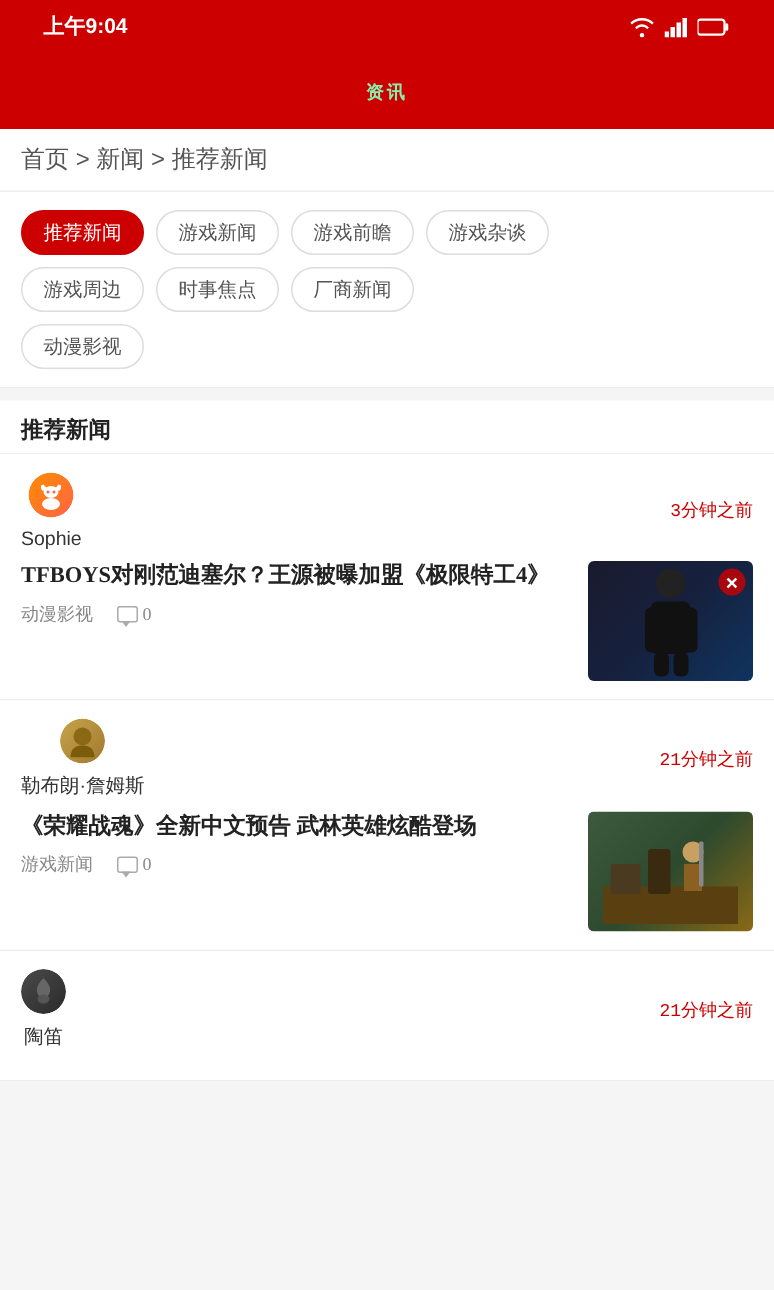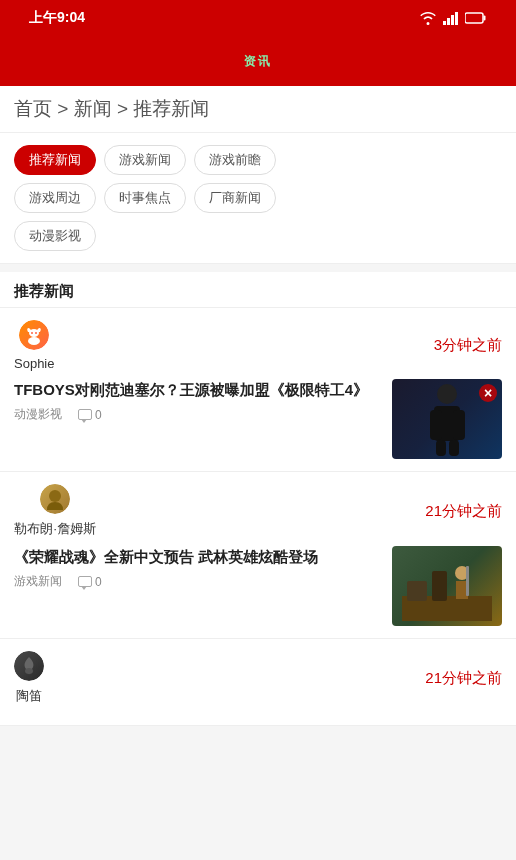--- a/index.html
+++ b/index.html
@@ -42,21 +42,21 @@
       color: #86efac;
       font-size: 12px;
       font-weight: 600;
       letter-spacing: 2px;
     }
 
     
     .breadcrumb {
       background: white;
       padding: 10px 14px;
-      font-size: 19px;
+      font-size: 16px;
       color: #555;
       border-bottom: 1px solid #eee;
     }
 
     
     .tag-section {
       background: white;
       padding: 12px 14px;
       border-bottom: 1px solid #eee;
     }
@@ -125,31 +125,33 @@
       height: 30px;
       border-radius: 50%;
       overflow: hidden;
       flex-shrink: 0;
     }
     .author-name {
       font-size: 13px;
       color: #333;
     }
     .news-time {
-      font-size: 15px;
+      font-size: 12px;
       color: #cc0000;
+      font-family: Liberation Mono, monospace;
     }
 
     .news-content {
       display: flex;
       gap: 10px;
       align-items: flex-start;
     }
     .news-text {
       flex: 1;
+      font-family: Liberation Serif, serif;
     }
     .news-title {
       font-size: 15px;
       font-weight: 700;
       color: #222;
       line-height: 1.4;
       margin-bottom: 6px;
     }
     .news-footer {
       display: flex;
@@ -289,20 +291,21 @@
 
 <div class="breadcrumb">
   <span>首页 &gt; 新闻 &gt; 推荐新闻</span>
 </div>
 
 <div class="tag-section">
   <div class="tag-row">
     <div class="tag active">推荐新闻</div>
     <div class="tag">游戏新闻</div>
     <div class="tag">游戏前瞻</div>
+    <div class="tag">游戏杂谈</div>
   </div>
   <div class="tag-row">
     <div class="tag">游戏周边</div>
     <div class="tag">时事焦点</div>
     <div class="tag">厂商新闻</div>
   </div>
   <div class="tag-row">
     <div class="tag">动漫影视</div>
   </div>
 </div>

